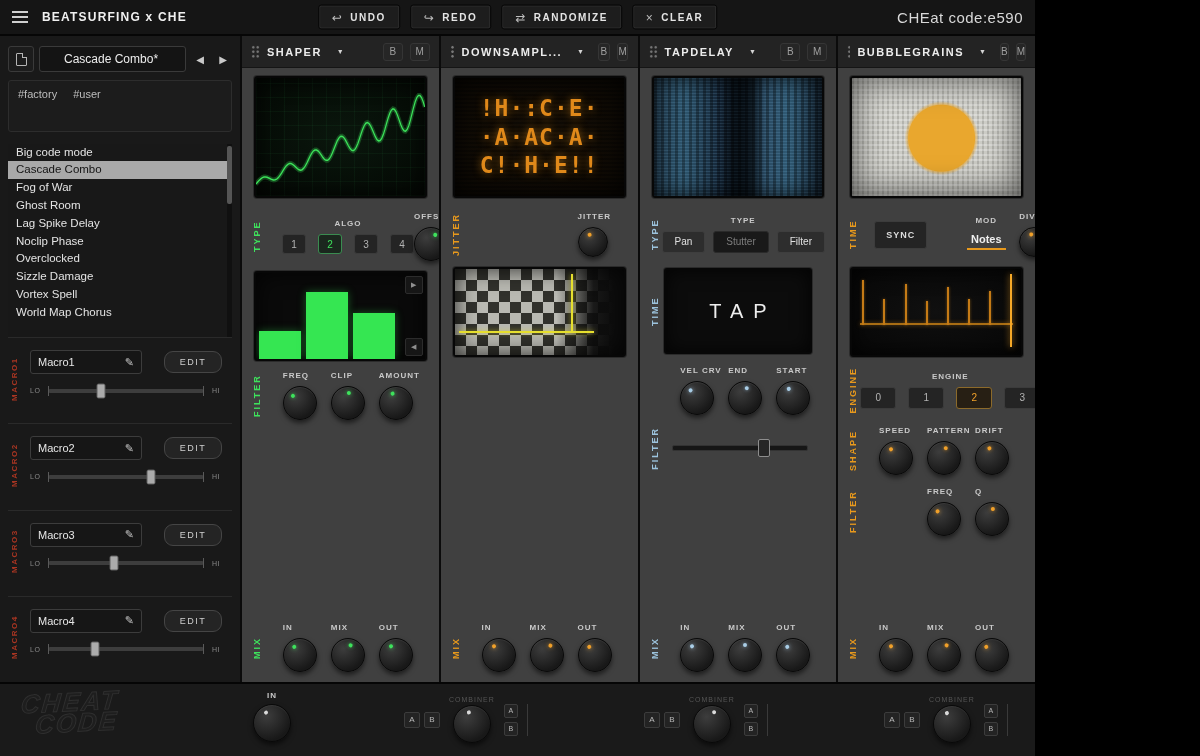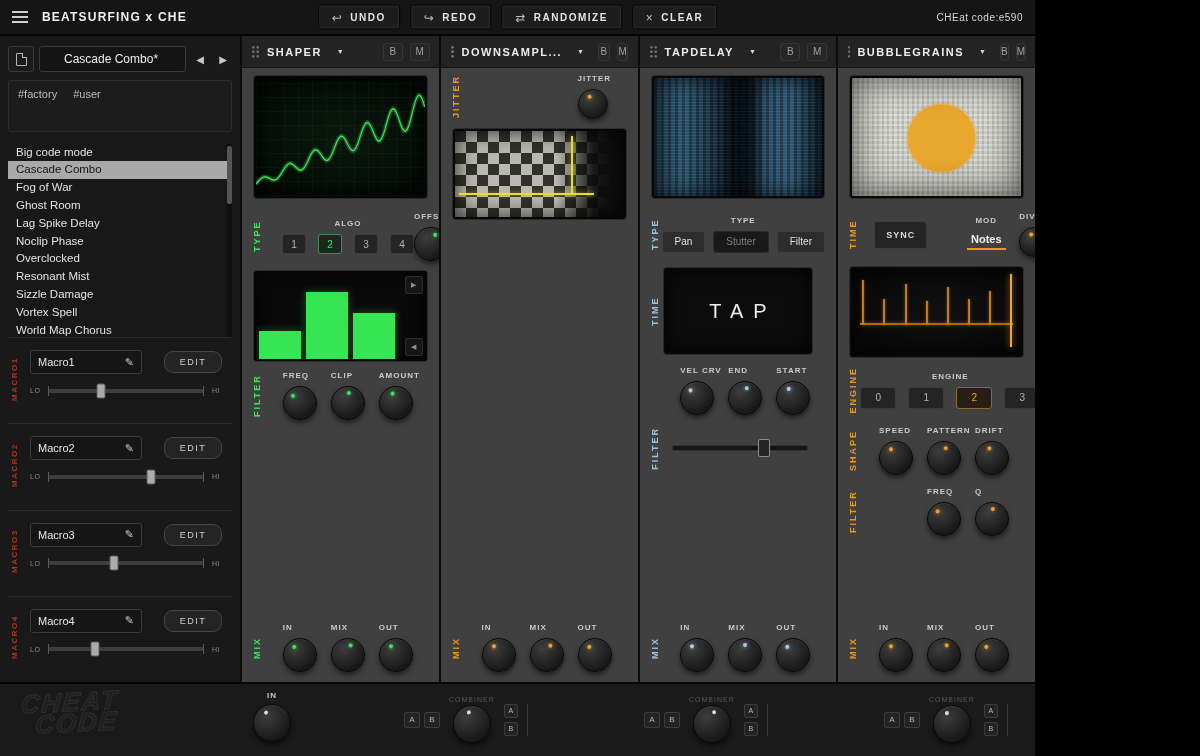--- a/index.html
+++ b/index.html
@@ -11,21 +11,21 @@
   .sp-v{flex:1}
 
   
   .topbar{height:36px;background:#151515;border-bottom:2px solid #060606;display:flex;align-items:center;padding:0 12px;position:relative}
   .hamb{display:flex;flex-direction:column;gap:3px;width:16px;margin-right:14px;cursor:pointer}
   .hamb i{display:block;height:2px;background:#cfcfcf}
   .apptitle{font-size:12px;font-weight:bold;letter-spacing:1.2px;color:#f0f0f0}
   .tb-center{position:absolute;left:50%;top:50%;transform:translate(-50%,-50%);display:flex;gap:10px}
   .tbtn{display:flex;align-items:center;gap:7px;height:25px;padding:0 13px;background:#1d1d1d;border:1px solid #070707;box-shadow:inset 0 0 0 1px #2d2d2d;border-radius:3px;color:#e4e4e4;font-size:10px;font-weight:bold;letter-spacing:1.5px}
   .ticon{font-size:12px;color:#bdbdbd;font-weight:normal}
-  .cheatcode{margin-left:auto;font-size:10px;color:#d8d8d8;letter-spacing:.5px}
+  .cheatcode{margin-left:auto;font-size:15px;color:#d8d8d8;letter-spacing:.5px}
 
   
   .main{display:flex;height:646px;background:#0b0b0b;gap:2px}
   .sidebar{width:240px;background:#191919;padding:6px 8px 0 8px;display:flex;flex-direction:column}
   .module{flex:1;background:#404040;display:flex;flex-direction:column;overflow:hidden}
 
   
   .preset-row{display:flex;align-items:center;gap:5px;margin:4px 0 2px 0}
   .icon-btn{width:26px;height:26px;flex:none;display:flex;align-items:center;justify-content:center;background:#1c1c1c;border:1px solid #3a3a3a;border-radius:3px}
   .docicon{width:11px;height:13px;border:1px solid #b5b5b5;border-radius:1px;position:relative}
@@ -203,21 +203,20 @@
         <span>#user</span>
       </div>
       <div class="preset-list">
         <div class="preset-item">Big code mode</div>
         <div class="preset-item active">Cascade Combo</div>
         <div class="preset-item">Fog of War</div>
         <div class="preset-item">Ghost Room</div>
         <div class="preset-item">Lag Spike Delay</div>
         <div class="preset-item">Noclip Phase</div>
         <div class="preset-item">Overclocked</div>
-        <div class="preset-item">Resonant Mist</div>
         <div class="preset-item">Sizzle Damage</div>
         <div class="preset-item">Vortex Spell</div>
         <div class="preset-item">World Map Chorus</div>
         <div class="vscroll">
             <div class="thumb"></div>
           </div>
       </div>
 
       <div class="macro">
         <span class="macro-side">MACRO1</span>
@@ -395,20 +394,25 @@
 
     <section class="module acc-orange">
       <header class="mhead">
         <span class="grip"></span>
         <span class="mtitle">DOWNSAMPL...</span>
         <span class="dd">▼</span>
         <span class="sp"></span>
         <button class="bm">B</button>
         <button class="bm">M</button>
       </header>
+      <div class="screen asciiscreen">
+        <span class="asciiline">!H·:C·E·</span>
+        <span class="asciiline">·A·AC·A·</span>
+        <span class="asciiline">C!·H·E!!</span>
+      </div>
       <div class="mrow">
         <span class="vlabel c-orange">JITTER</span>
         <span class="sp"></span>
         <div class="kcell">
             <span class="klabel">JITTER</span>
             <div class="knob k30" style="--rot:-25deg">
               <span class="ptr">
                 <i class="dot"></i>
               </span>
             </div>

